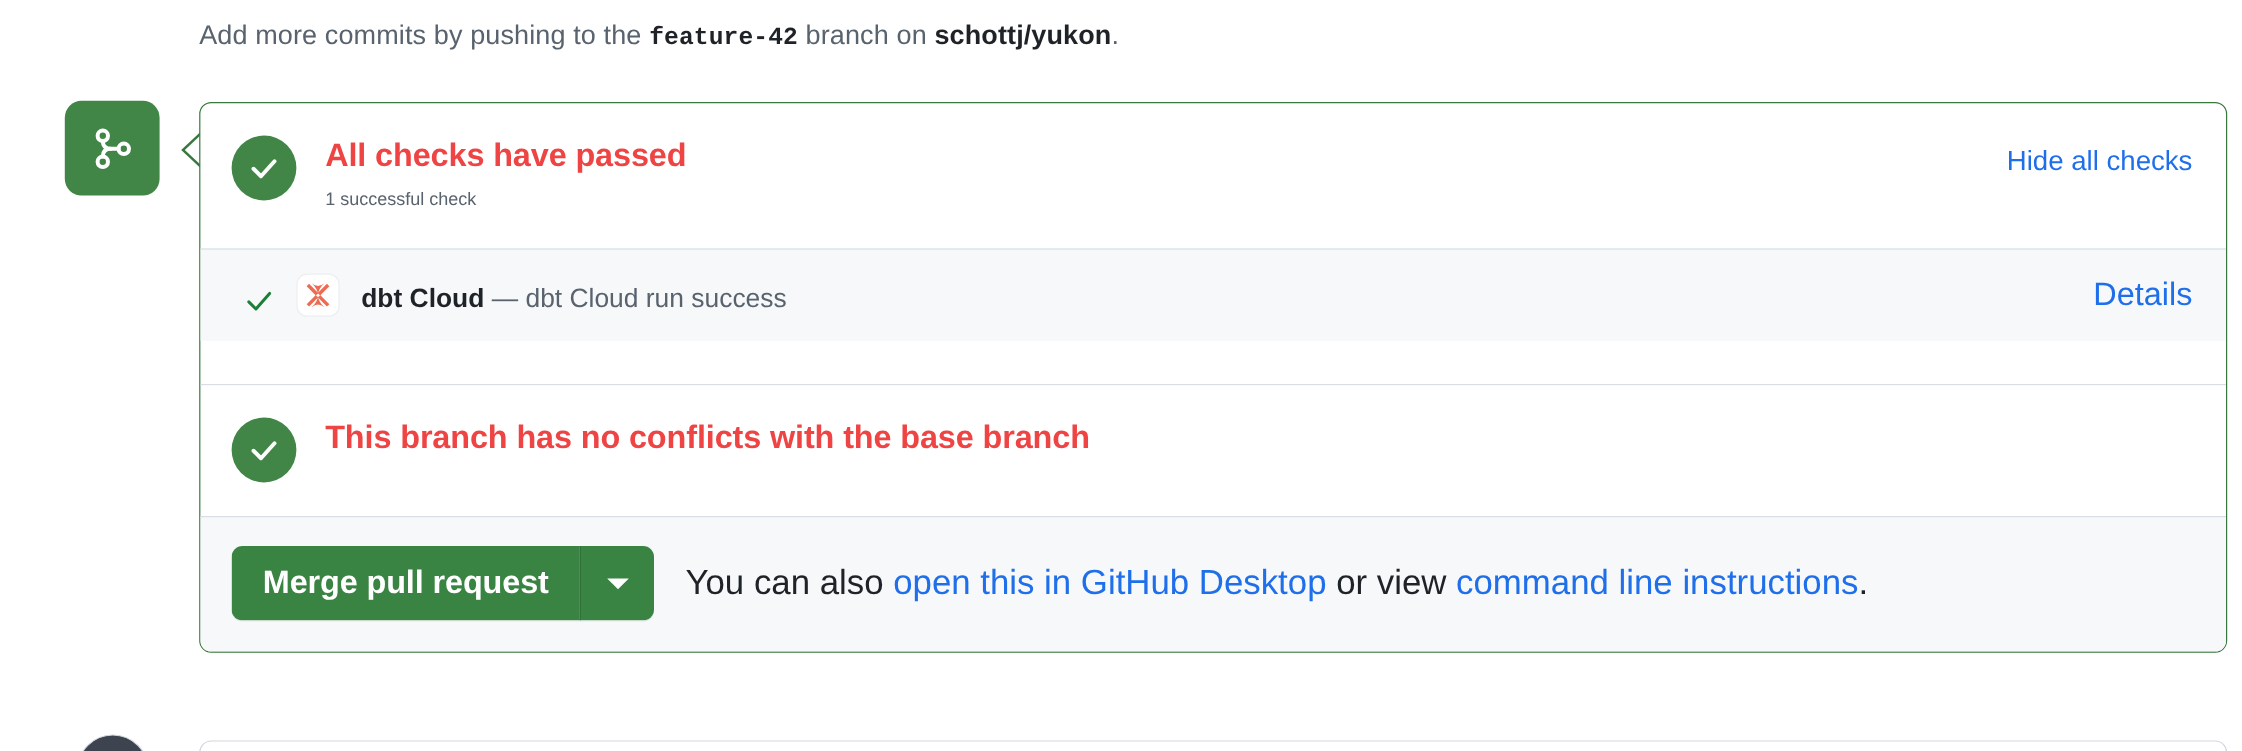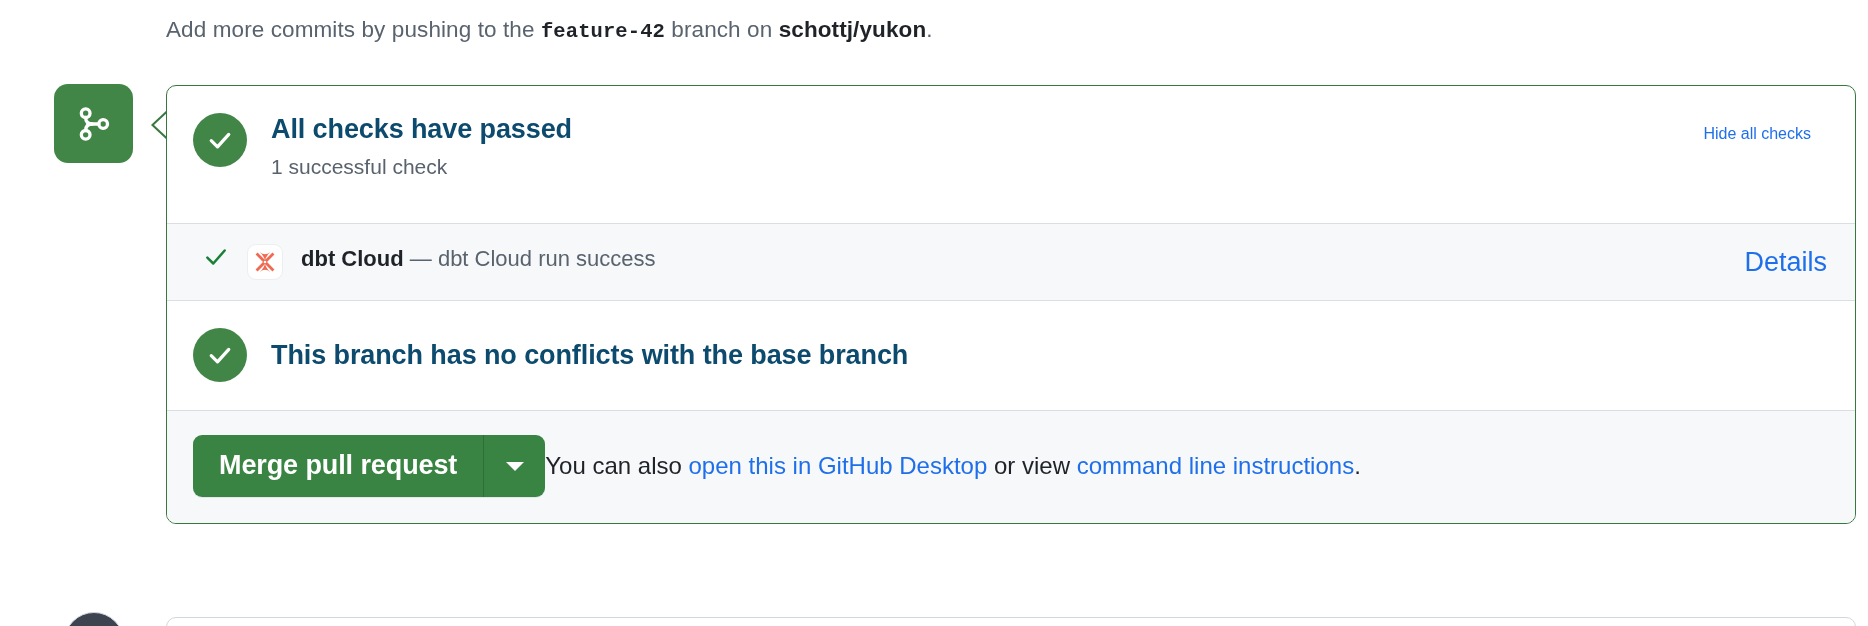--- a/index.html
+++ b/index.html
@@ -107,50 +107,49 @@
     display: flex;
     align-items: center;
     justify-content: center;
     margin-top: 1px;
   }
   .checks-text { margin-left: 24px; }
   .headline {
     font-size: 27px;
     font-weight: bold;
     line-height: 34px;
-    color: #0c4a6e;
+    color: #ef4444;
     letter-spacing: -0.1px;
   }
   .subline {
-    font-size: 21px;
+    font-size: 15px;
     line-height: 30px;
     color: #59636e;
     margin-top: 6px;
   }
   .link {
     color: #1f6feb;
     cursor: pointer;
     text-decoration: none;
   }
   .hide-all-checks {
     position: absolute;
-    right: 44px;
+    right: 28px;
     top: 34px;
-    font-size: 16px;
+    font-size: 23px;
     line-height: 28px;
   }
 
   
   .check-row {
     background: #f6f8fa;
     padding: 20px 26px 20px 34px;
     display: flex;
-    align-items: flex-start;
+    align-items: flex-end;
     position: relative;
-    margin-top: 16px;
   }
   .row-check {
     flex: 0 0 auto;
     width: 30px;
     display: flex;
     align-items: center;
     justify-content: center;
   }
   .dbt-logo {
     flex: 0 0 auto;
@@ -181,21 +180,22 @@
     right: 28px;
     top: 50%;
     transform: translateY(-50%);
     font-size: 27px;
   }
 
   
   .conflicts {
     padding: 26px 26px 28px 26px;
     display: flex;
-    align-items: center;
+    align-items: flex-start;
+    margin-top: 36px;
   }
 
   
   .merge-actions {
     background: #f6f8fa;
     padding: 24px 26px 26px 26px;
     display: flex;
     align-items: center;
   }
   .btn-group {
@@ -226,21 +226,22 @@
     align-items: center;
     justify-content: center;
   }
   .caret {
     width: 0; height: 0;
     border-left: 9px solid transparent;
     border-right: 9px solid transparent;
     border-top: 9px solid #ffffff;
   }
   .merge-help {
-    font-size: 24px;
+    margin-left: 26px;
+    font-size: 29px;
     line-height: 30px;
     color: #1F2328;
     white-space: nowrap;
   }
 
   
   .bottom-avatar {
     position: absolute;
     left: 64px;
     top: 612px;

